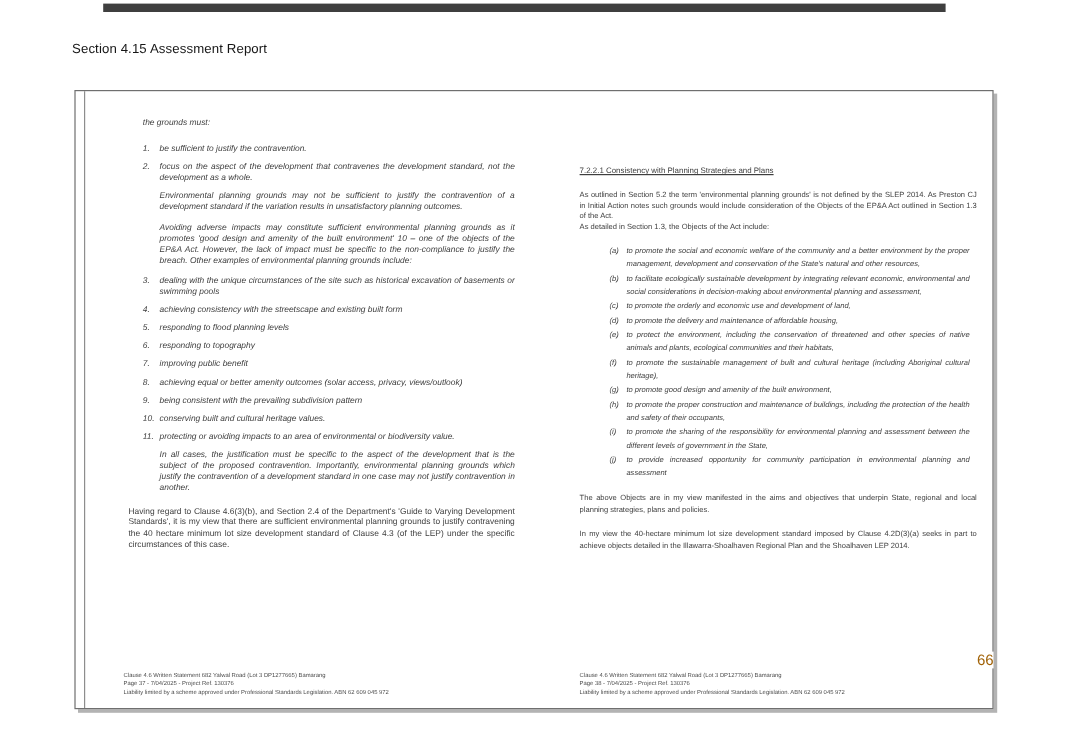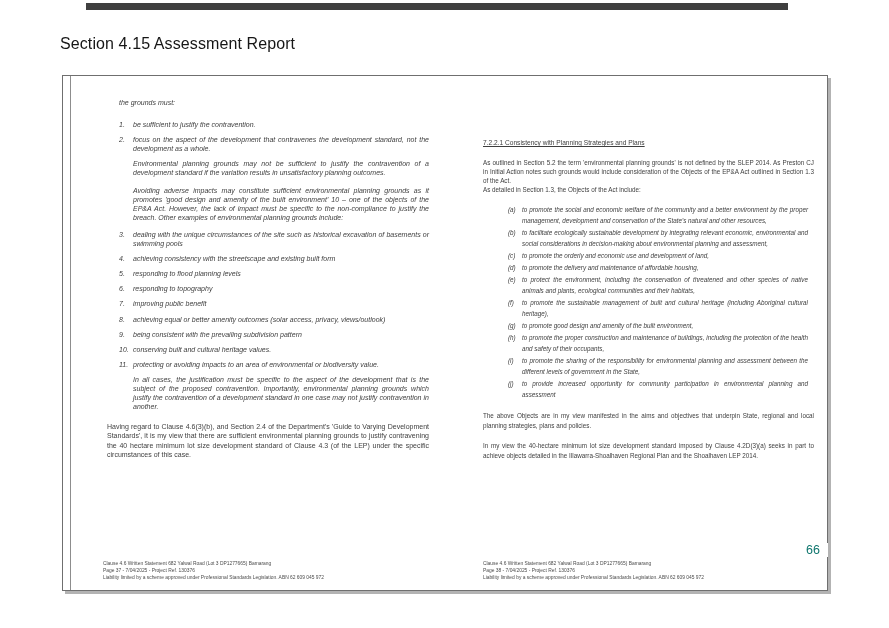--- a/index.html
+++ b/index.html
@@ -10,21 +10,21 @@
     font-family:"Liberation Sans","DejaVu Sans",sans-serif;
     color:#3d3d3d;
     overflow:hidden;
   }
   .top-edge-bar{
     position:absolute;left:86px;top:3px;width:702px;height:7px;
     background:#3f3f3f;
   }
   .doc-title{
     position:absolute;left:60px;top:35px;
-    font-size:16px;color:#161616;letter-spacing:.1px;
+    font-size:11px;color:#161616;letter-spacing:.1px;
   }
   .sheet{
     position:absolute;left:62px;top:75px;width:764px;height:514px;
     background:#fff;
     border:1px solid #6f6f6f;
     box-shadow:3px 3px 0 0 #b3b3b3;
   }
   .spine{
     position:absolute;left:7px;top:0;bottom:0;width:0;
     border-left:1px solid #8d8d8d;
@@ -59,21 +59,21 @@
   
   .foot{
     position:absolute;top:561px;width:332px;
     font-size:4.9px;line-height:1.38;color:#4b4b4b;text-align:left;
   }
   .foot-l{left:103px;}
   .foot-r{left:483px;}
   
   .page-num{
     position:absolute;left:806px;top:543px;width:22px;
-    font-size:12.5px;color:#0f766e;text-align:left;background:#fff;
+    font-size:12.5px;color:#a16207;text-align:right;background:#fff;
   }
 </style>
 </head>
 <body>
 
 <div class="top-edge-bar"></div>
 
 <div class="doc-title">Section 4.15 Assessment Report</div>
 
 <div class="sheet">

